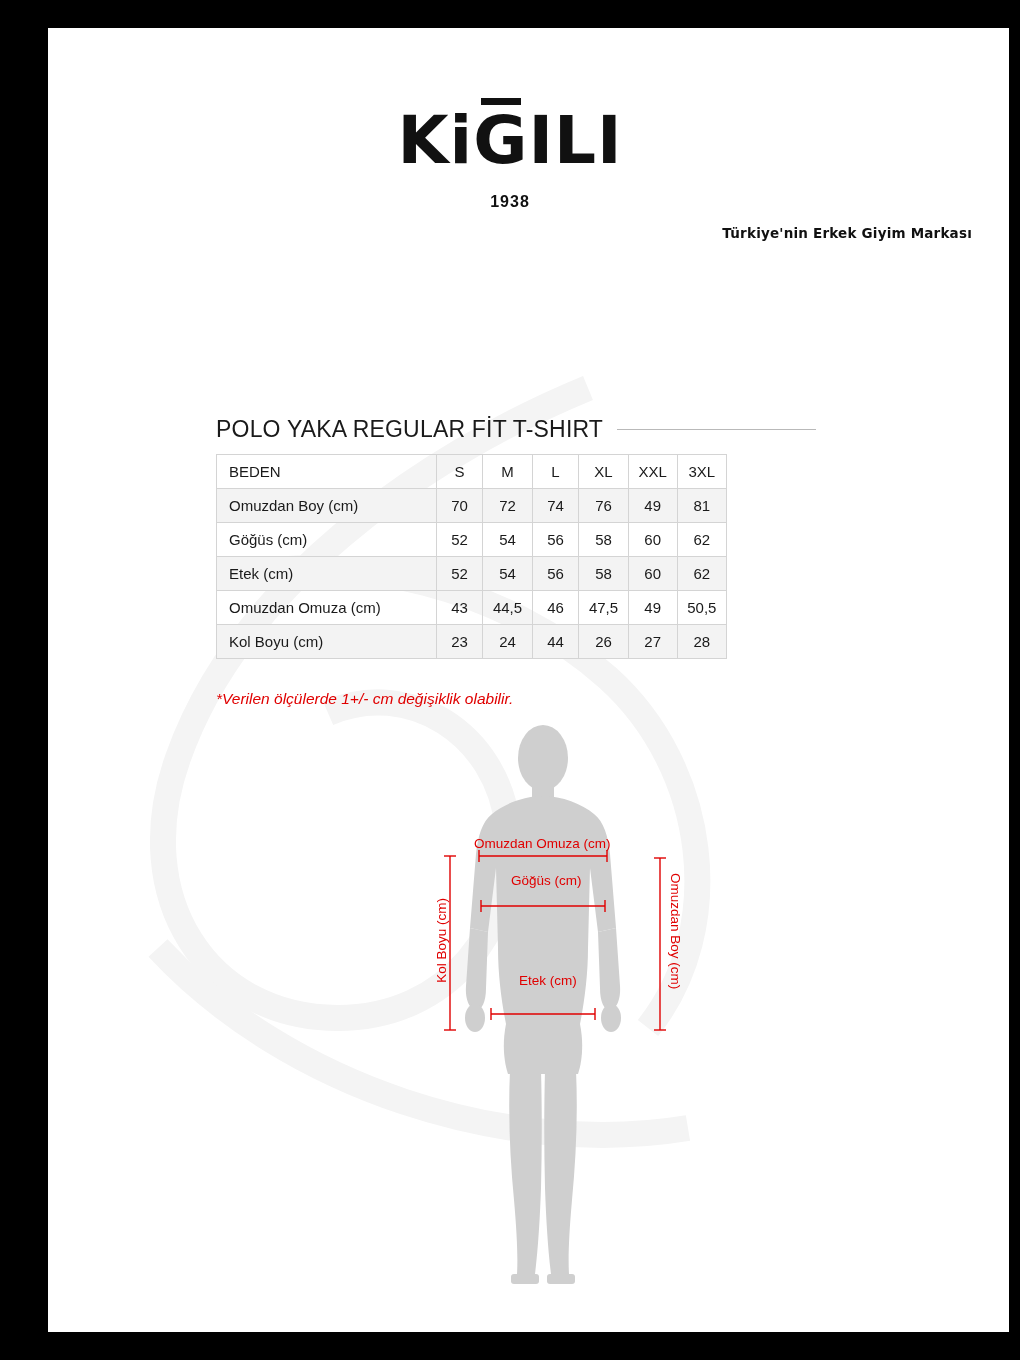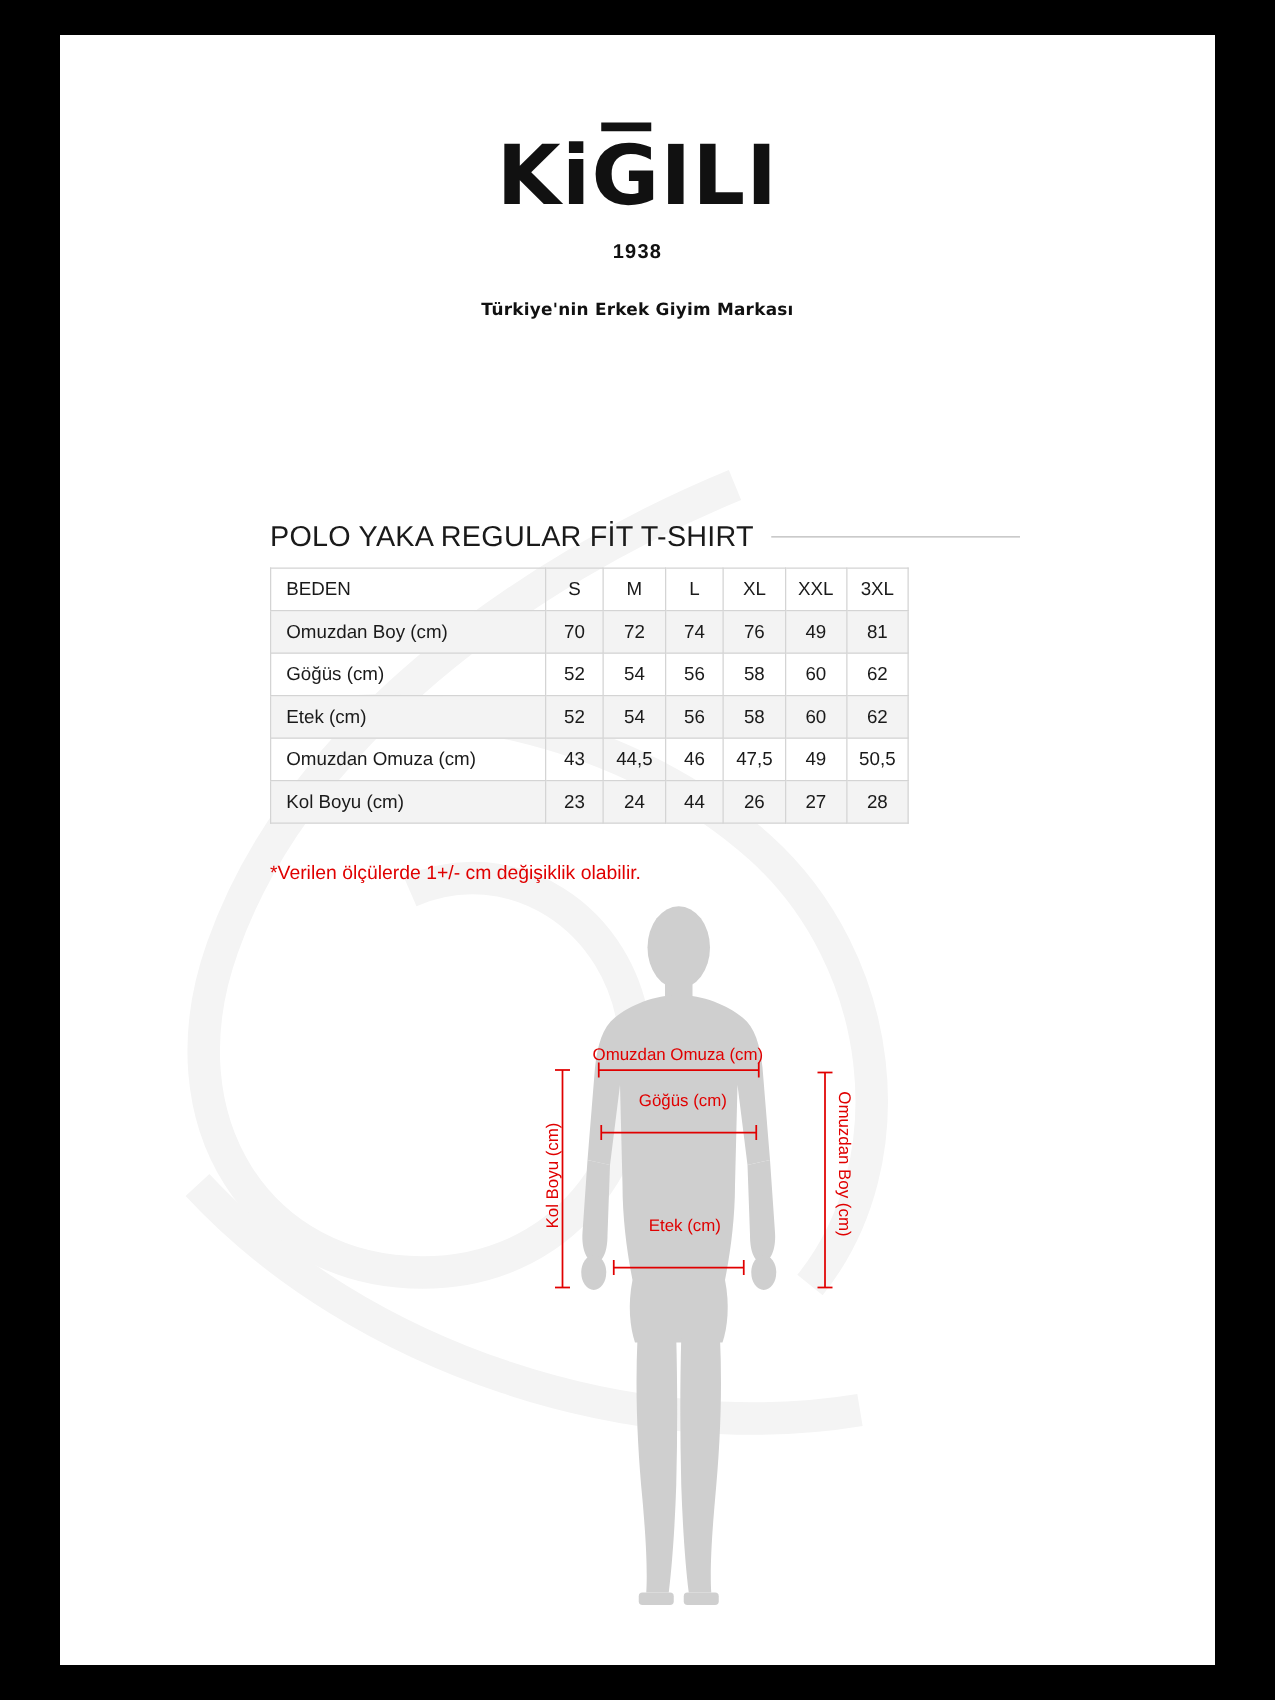--- a/index.html
+++ b/index.html
@@ -21,20 +21,21 @@
     background: #000000;
   }
   .sheet {
     position: absolute;
     left: 48px;
     top: 28px;
     width: 924px;
     height: 1304px;
     background: #ffffff;
     overflow: hidden;
+    padding-left: 37px;
   }
 
   
   .watermark {
     position: absolute;
     left: 40px;
     top: 300px;
     width: 640px;
     height: 900px;
     opacity: 1;
@@ -77,26 +78,27 @@
     left: 50%;
     transform: translateX(-50%);
     top: 86px;
     font-family: Liberation Sans, sans-serif;
     font-size: 16px;
     font-weight: 700;
     letter-spacing: 1px;
     color: #111111;
   }
   .logo-tagline {
-    margin-top: 66px;
+    margin-top: 51px;
     font-family: "DejaVu Sans", sans-serif;
     font-size: 13.5px;
     font-weight: 700;
     color: #111111;
     letter-spacing: 0.2px;
+    text-align: right;
   }
 
   
   .title-row {
     position: absolute;
     left: 168px;
     top: 388px;
     width: 600px;
     display: flex;
     align-items: center;
@@ -146,20 +148,21 @@
   }
 
   
   .note {
     position: absolute;
     left: 168px;
     top: 662px;
     font-family: "Liberation Sans", sans-serif;
     font-size: 15.5px;
     color: #e00000;
+    font-style: italic;
   }
 
   
   .figure-area {
     position: absolute;
     left: 330px;
     top: 690px;
     width: 330px;
     height: 580px;
   }

